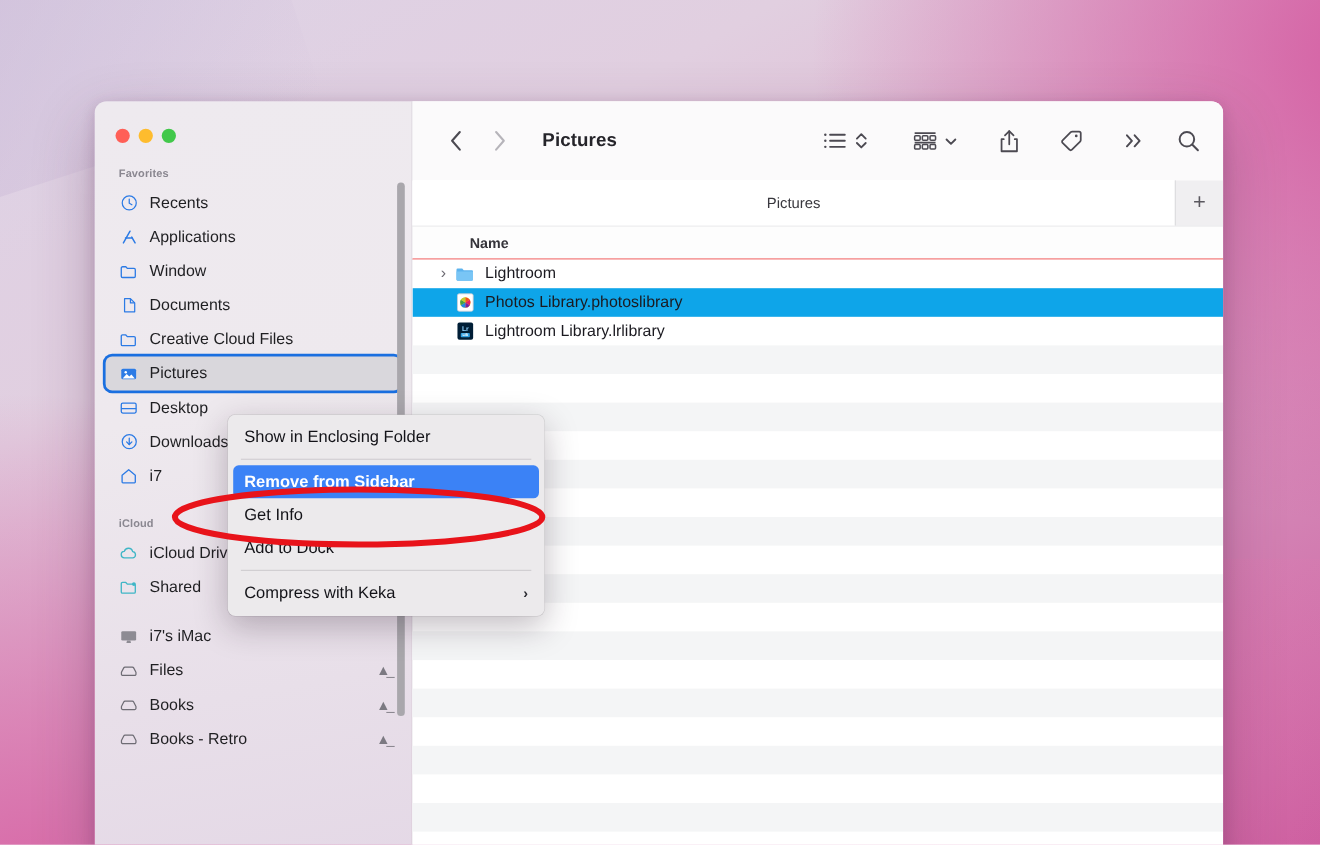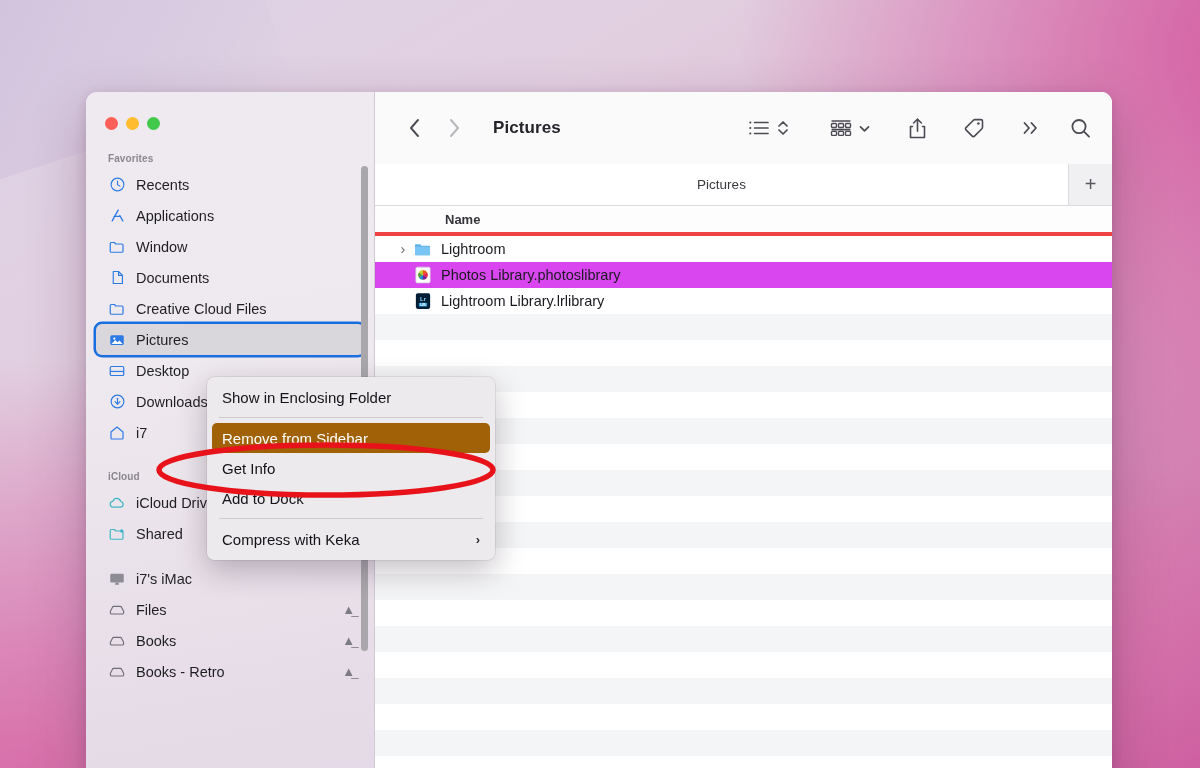--- a/index.html
+++ b/index.html
@@ -183,45 +183,45 @@
     color: #5a585f;
     font-size: 20px;
     font-weight: 300;
   }
 
   
   #col-header {
     height: 30px;
     flex: 0 0 30px;
     background: #fdfdfd;
-    border-bottom: 4px solid #ef4444;
+    border-bottom: 1px solid #ef4444;
     display: flex;
     align-items: center;
-    padding-left: 70px;
+    padding-left: 52px;
     font-size: 13px;
     font-weight: 700;
     color: #35343a;
   }
 
   
   #file-list {
     flex: 1 1 auto;
     overflow: hidden;
     background: #fff;
   }
   .f-row {
     display: flex;
     align-items: center;
     height: 26px;
     padding-left: 20px;
     font-size: 14.5px;
     color: #1b1a20;
     white-space: nowrap;
   }
-  .f-row.alt { background: #d946ef; align-items: center; }
+  .f-row.alt { background: #0ea5e9; align-items: center; }
   .f-disc {
     width: 16px; flex: 0 0 16px;
     display: flex; align-items: center; justify-content: center;
     color: #6c6a72;
   }
   .f-icon {
     width: 19px; height: 19px;
     flex: 0 0 19px;
     margin: 0 9px 0 2px;
     display: flex; align-items: center; justify-content: center;
@@ -245,22 +245,23 @@
     align-items: center;
     height: 30px;
     margin: 0 5px;
     padding: 0 10px;
     border-radius: 5px;
     font-size: 15px;
     color: #131318;
     white-space: nowrap;
   }
   .cm-item.highlight {
-    background: #a16207;
+    background: #3b82f6;
     color: #ffffff;
+    font-weight: bold;
   }
   .cm-item .cm-submenu-arrow {
     margin-left: auto;
     font-size: 13px;
     color: #2b2b31;
     font-weight: 700;
   }
   .cm-sep {
     height: 1px;
     background: #cfccd0;

